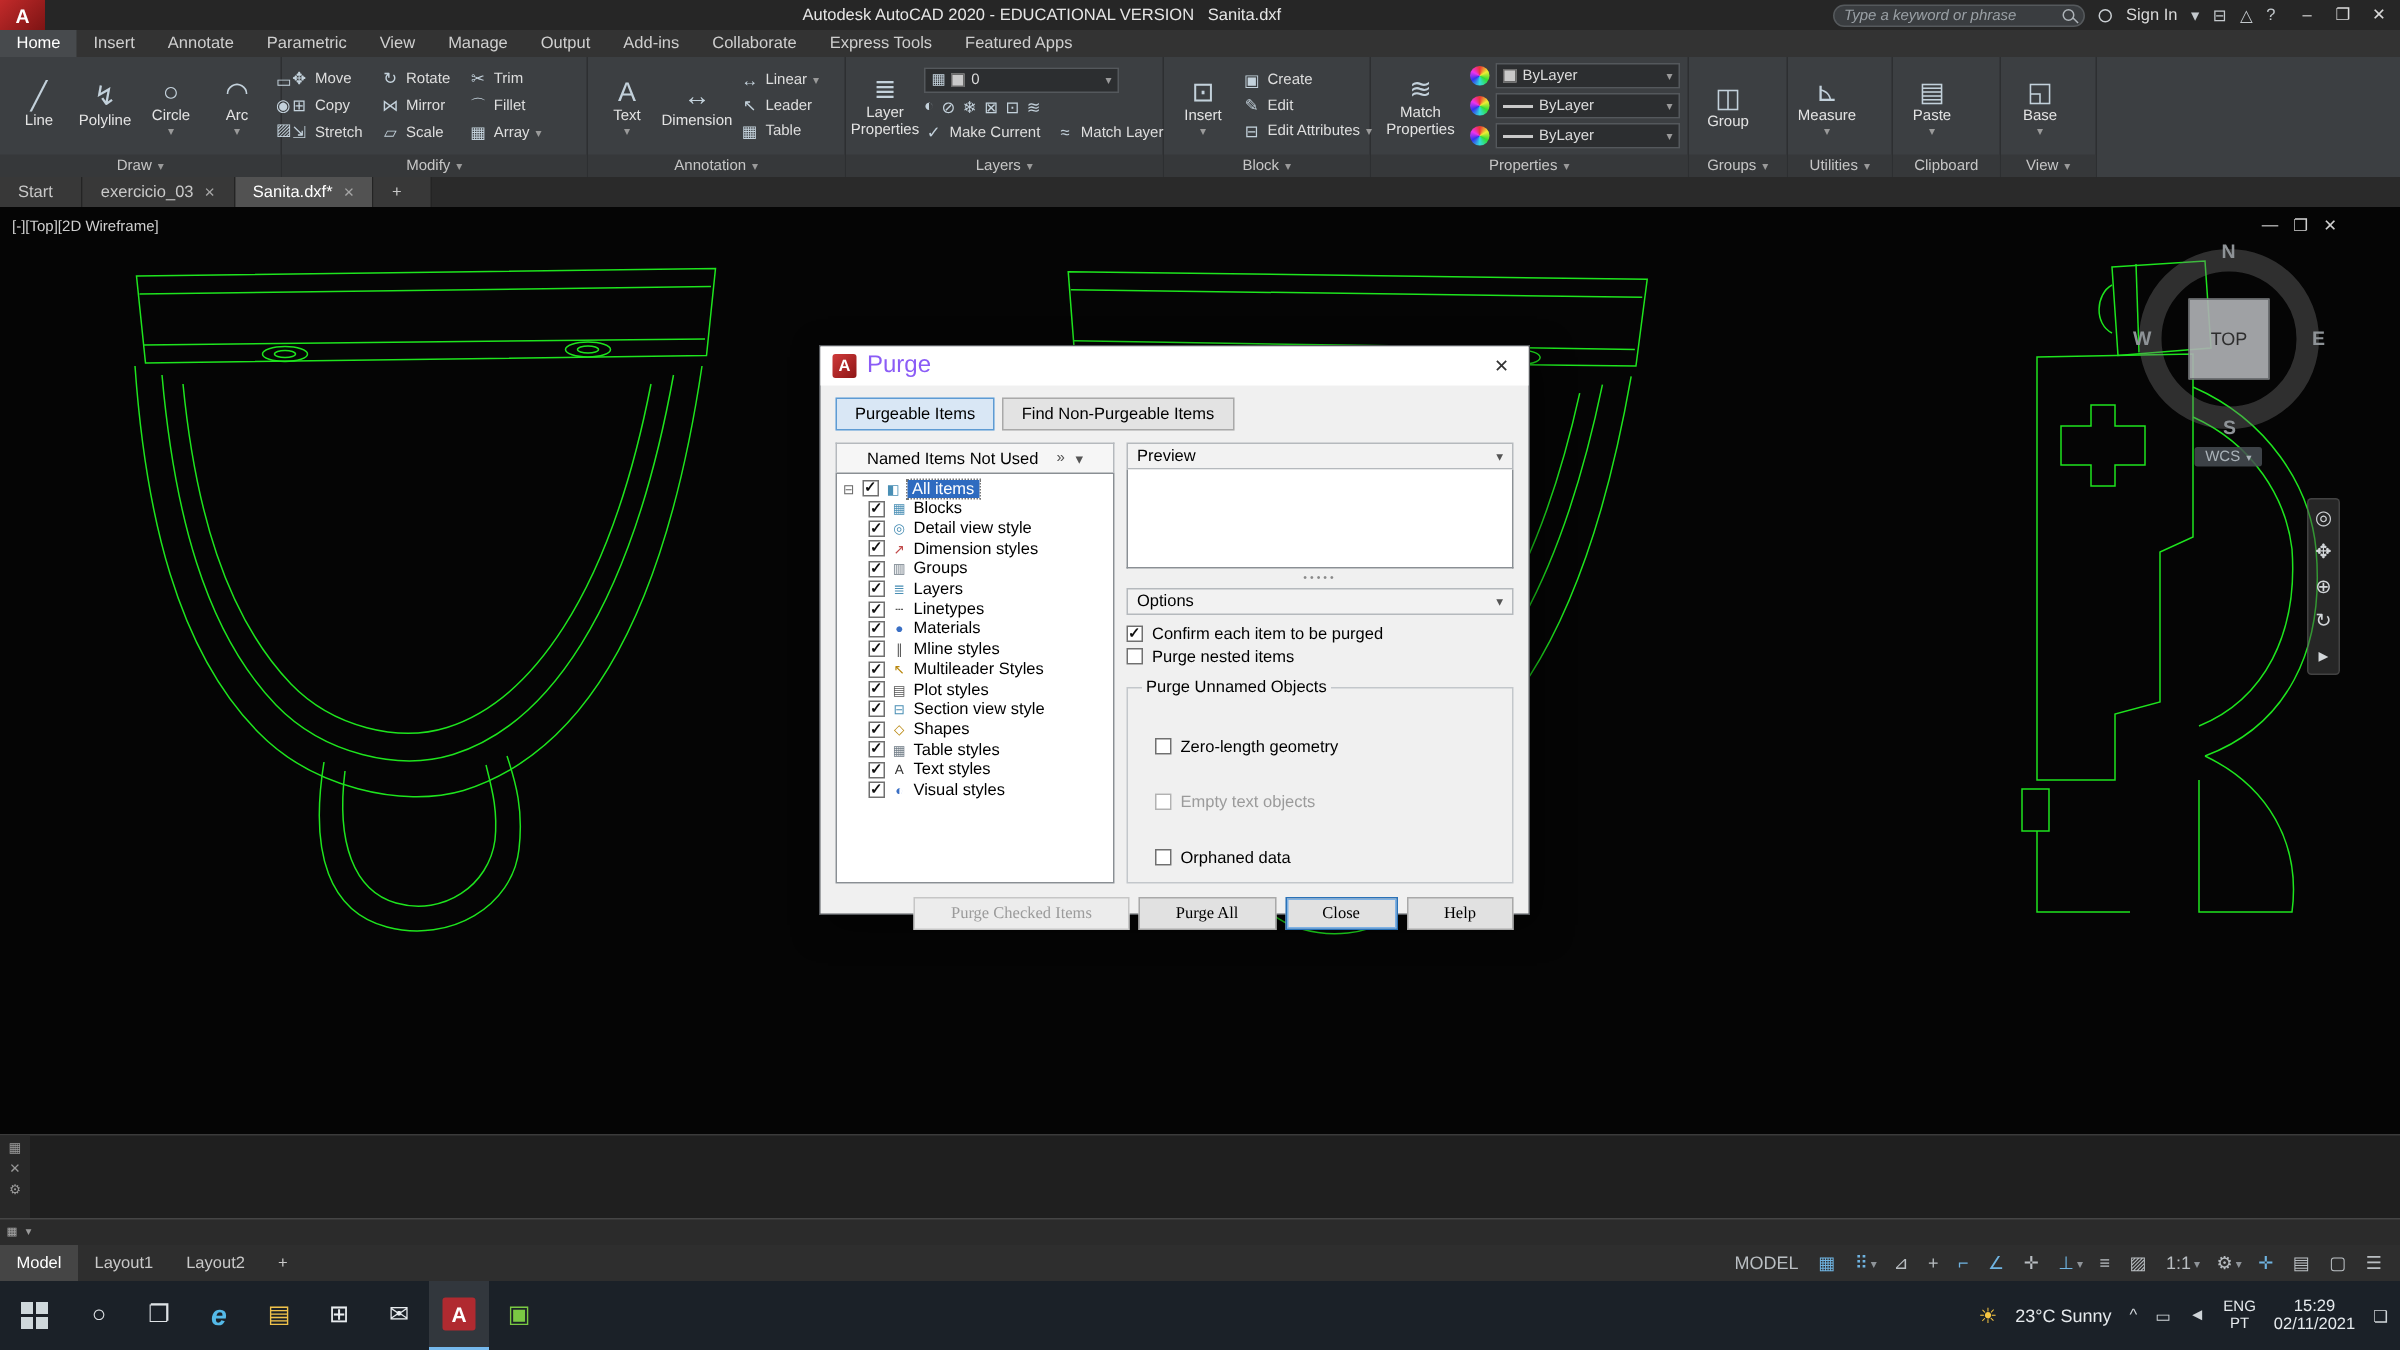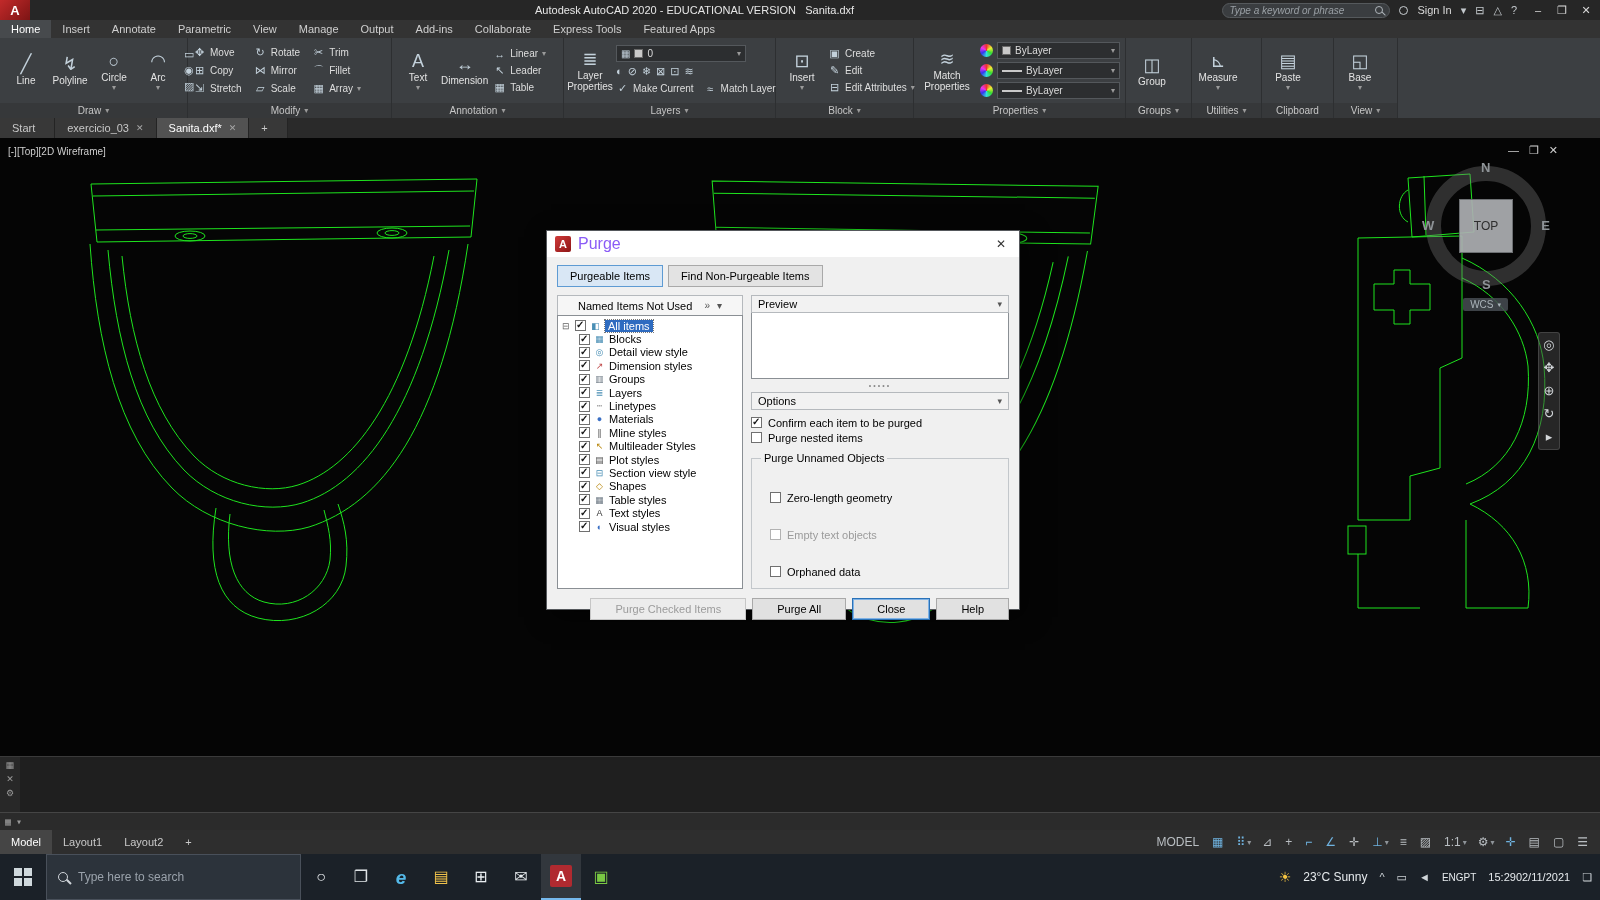--- a/index.html
+++ b/index.html
@@ -131,21 +131,21 @@
     font-size:7px;letter-spacing:2px;flex:none}
   .options-area{flex:1;padding-top:5px;display:flex;flex-direction:column;gap:4px}
   .opt-row{display:flex;align-items:center;gap:6px;height:15px}
   .opt-row.disabled{color:#9b9b9b}
   .opt-row.disabled .cb{border-color:#b2b2b2}
   .groupbox{margin-top:3px;border:1px solid #c3c7cb;padding:4px 9px 9px;min-height:92px}
   .groupbox legend{padding:0 3px;font-size:11px}
   .groupbox .opt-row{margin-top:22px;padding-left:9px}
   .dlg-footer{display:flex;justify-content:flex-end;gap:6px;margin-top:9px;flex:none}
   .dbtn{height:22px;min-width:58px;padding:0 24px;background:#e1e1e1;border:1px solid #a9a9a9;
-    font-size:11px;color:#000;display:flex;align-items:center;justify-content:center;font-family:Liberation Sans, sans-serif}
+    font-size:11px;color:#000;display:flex;align-items:center;justify-content:center;font-family:Liberation Serif, serif}
   .dbtn.disabled{color:#9b9b9b;background:#ececec;border-color:#c6c6c6}
   .dbtn.focused{border-color:#2a72b8;box-shadow:inset 0 0 0 1px #7fb2e5}
 
   
   #cmdhistory{position:absolute;left:0;top:756px;width:1600px;height:56px;background:#1f1f1f;
     border-top:1px solid #3a3a3a;display:flex;z-index:20}
   .cmd-strip{width:20px;background:#282828;display:flex;flex-direction:column;align-items:center;
     padding-top:3px;gap:4px;color:#9a9a9a;font-size:9px;flex:none}
   .cmd-lines{flex:1;font-family:"DejaVu Sans Mono",monospace;font-size:12px;color:#cfcfcf;
     padding:1px 7px;line-height:13.5px}
@@ -182,21 +182,21 @@
   .tmag::after{content:"";position:absolute;width:6px;height:1.6px;background:#cfd4d9;
     transform:rotate(45deg);right:-5px;bottom:-2px}
   .tbicon{width:40px;height:46px;display:flex;align-items:center;justify-content:center;font-size:16px}
   .tbicon .glyph{line-height:1}
   .tbicon.edge .glyph{font-weight:bold;font-style:italic;font-size:19px}
   .tbicon.autocad{background:rgba(255,255,255,.10);border-bottom:2px solid #76b9ed}
   .tbicon.autocad .glyph{width:22px;height:22px;background:#b02a30;color:#fff;border-radius:2px;
     display:flex;align-items:center;justify-content:center;font-weight:bold;font-size:14px}
   .tray{margin-left:auto;display:flex;align-items:center;gap:12px;padding-right:8px;font-size:12px}
   .tray .sun{color:#f5c542;font-size:14px}
-  .stack{display:flex;align-items:center;line-height:11px;font-size:10px}
+  .stack{display:flex;flex-direction:column;align-items:center;line-height:11px;font-size:10px}
   .stack.time{font-size:11px;line-height:12px}
   .tray .ti{color:#cfd4d8;font-size:11px}
 </style>
 </head>
 <body>
 
 <div id="stage">
 
   <div id="titlebar">
     <div class="app-logo">A</div>
@@ -923,24 +923,20 @@
 
   <div id="taskbar">
     <div class="start">
       <span class="winlogo">
           <i></i>
           <i></i>
           <i></i>
           <i></i>
         </span>
     </div>
-    <div class="tb-search">
-      <span class="tmag"></span>
-      <input placeholder="Type here to search" style="">
-    </div>
     <div style="display:flex">
 
     <div class="tbicon">
         <span class="glyph" style="color: rgb(223, 227, 230);">○</span>
       </div>
         <div class="tbicon">
         <span class="glyph" style="color: rgb(223, 227, 230);">❐</span>
       </div>
         <div class="tbicon edge">
         <span class="glyph" style="color: rgb(84, 185, 232);">e</span>

